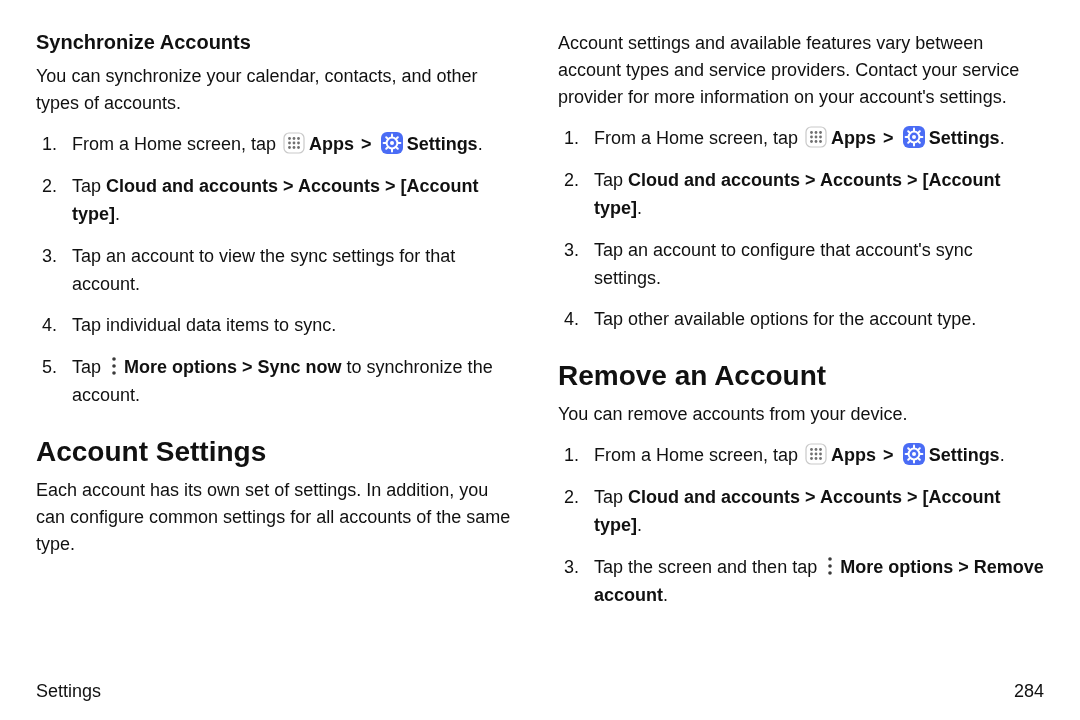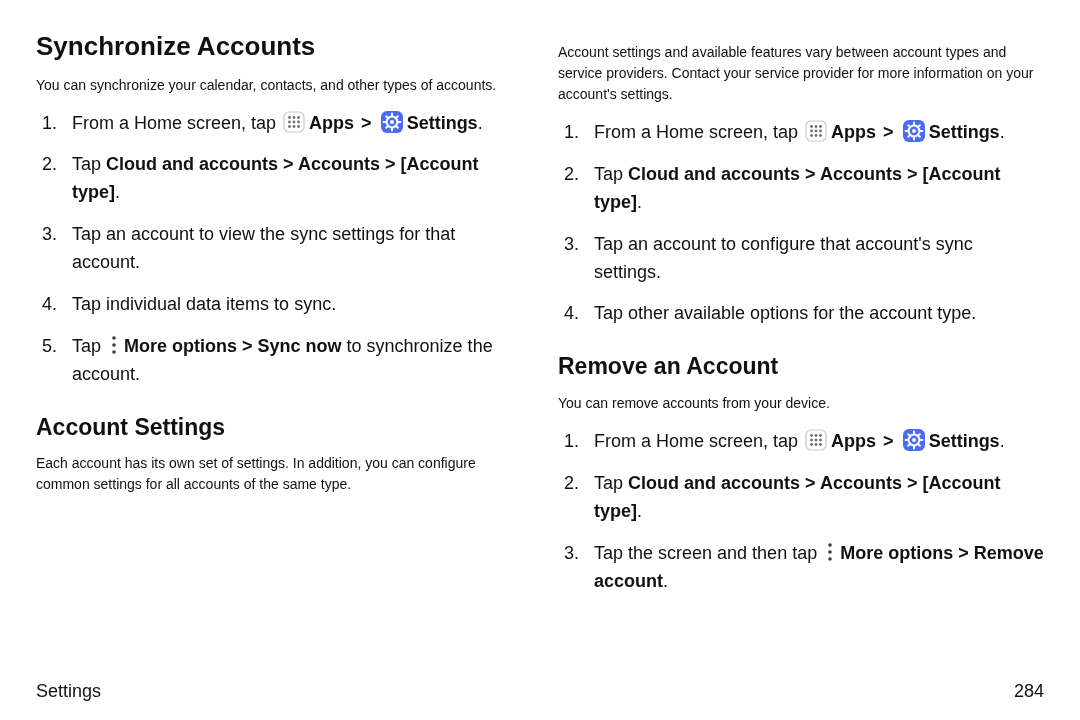--- a/index.html
+++ b/index.html
@@ -22,35 +22,35 @@
   .columns {
     flex: 1 1 auto;
     display: flex;
     gap: 36px;
   }
   .col {
     flex: 1 1 0;
     min-width: 0;
   }
   h2.section {
-    font-size: 26px;
+    font-size: 20px;
     font-weight: 700;
     margin: 0 0 8px 0;
     line-height: 1.25;
   }
   h2.sub {
-    font-size: 23px;
+    font-size: 28px;
     font-weight: 700;
     margin: 24px 0 8px 0;
     line-height: 1.25;
   }
   .body-text {
-    font-size: 14px;
+    font-size: 18px;
     line-height: 1.5;
-    margin: 12px 0 14px 0;
+    margin: 0 0 14px 0;
   }
   ol.steps {
     font-size: 18px;
     line-height: 1.55;
     padding-left: 26px;
     margin: 0;
   }
   ol.steps > li {
     padding-left: 10px;
     margin-bottom: 14px;

